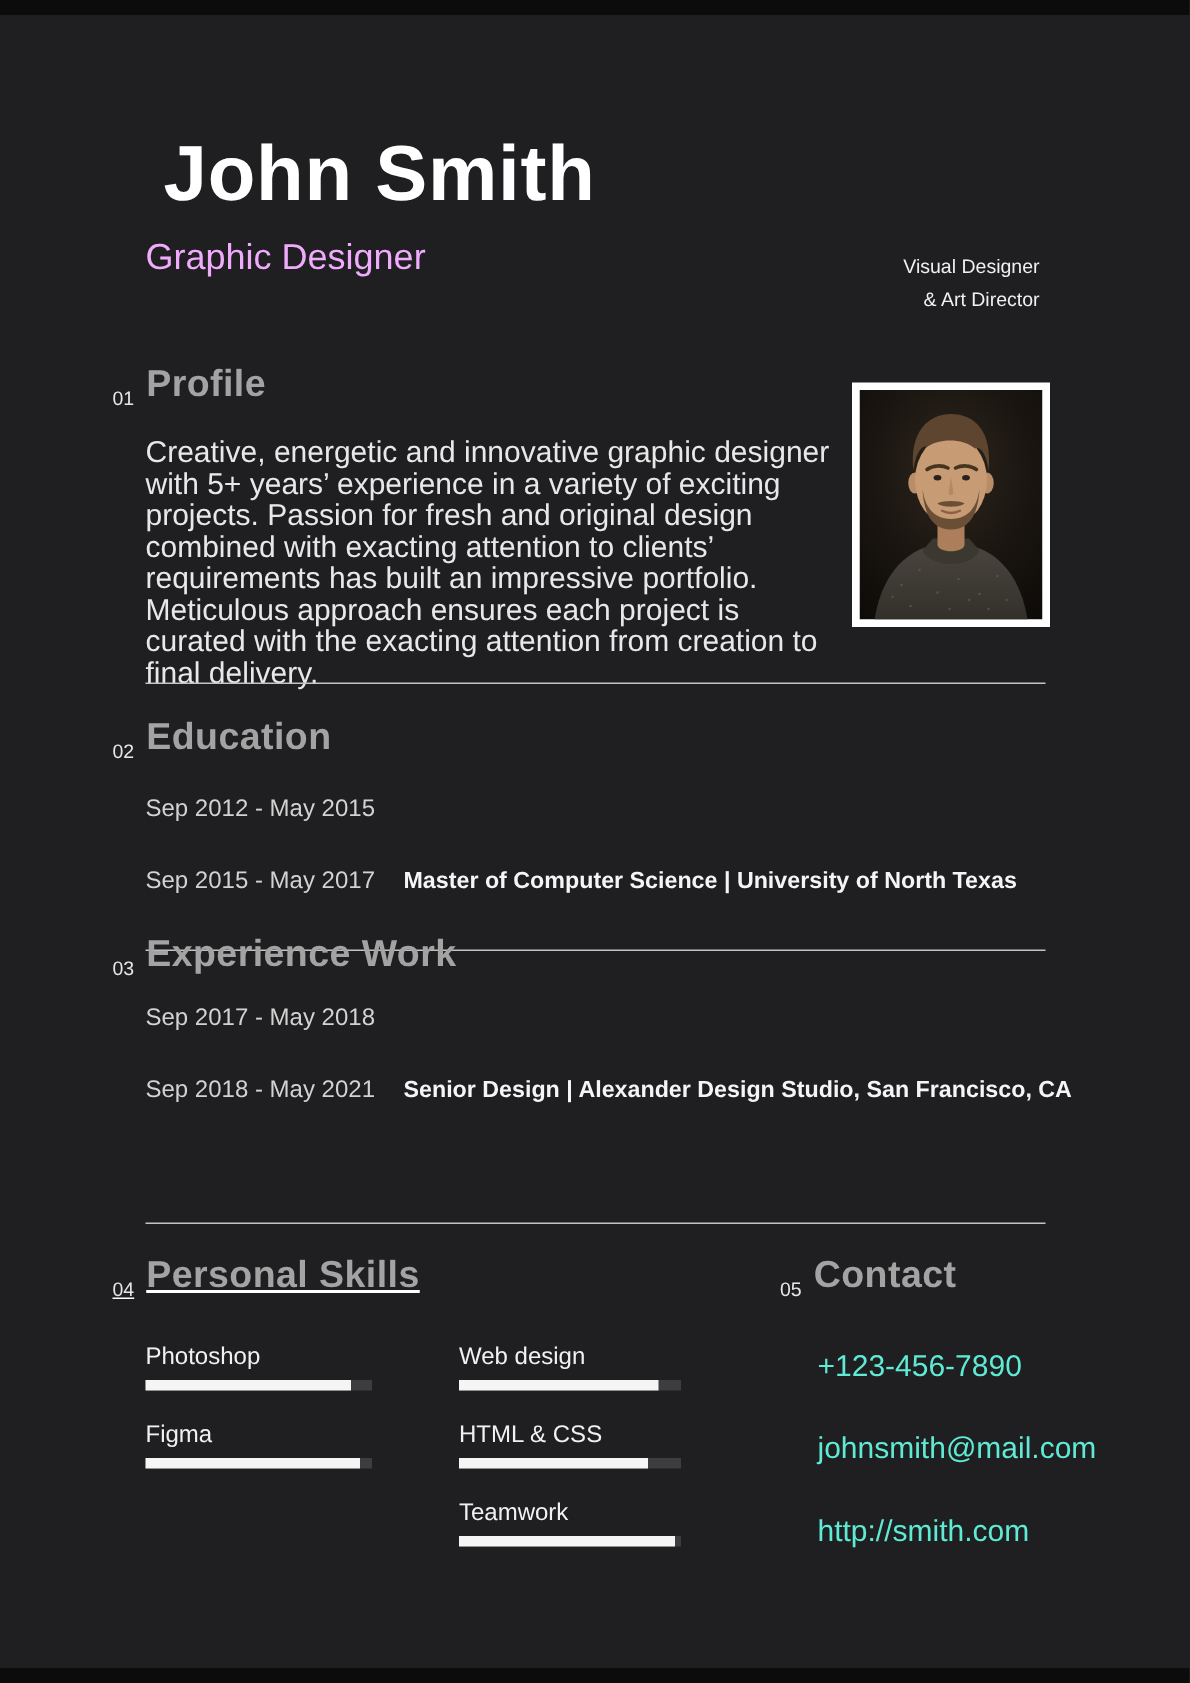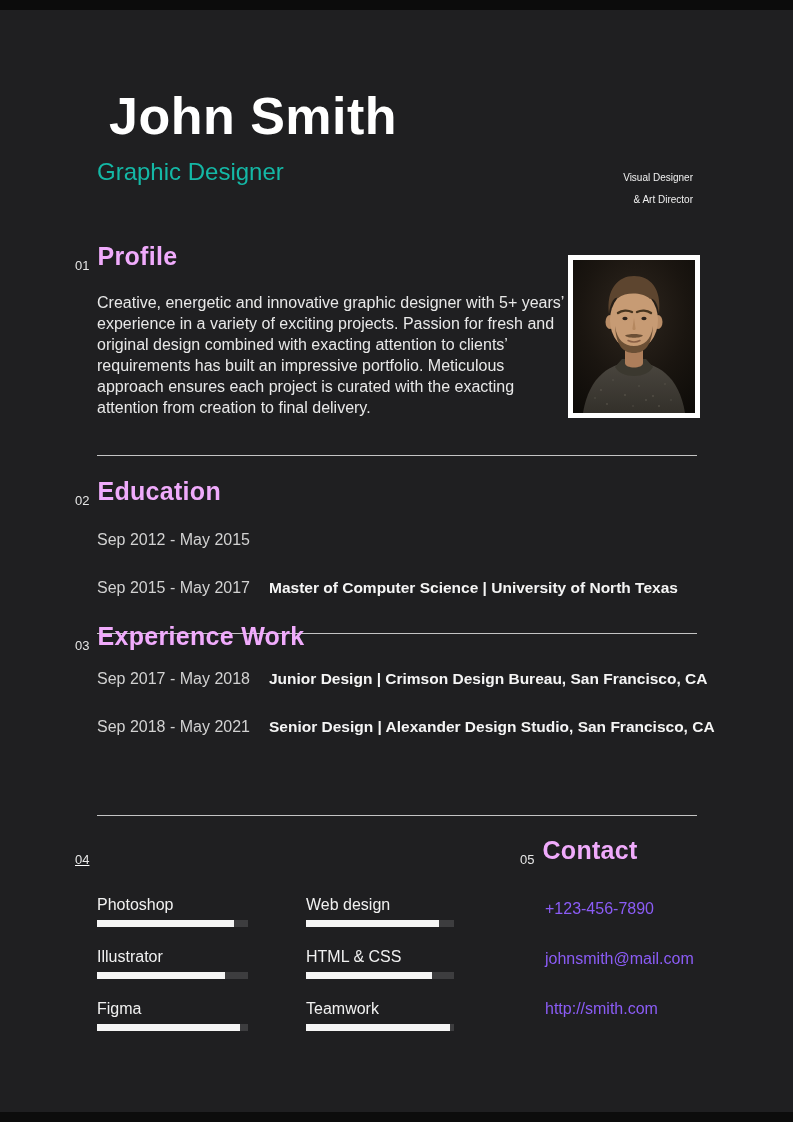--- a/index.html
+++ b/index.html
@@ -22,48 +22,48 @@
   .edge-strip.bottom { bottom: 0; }
 
   
   .header { position: absolute; left: 97px; top: 74px; }
   .name {
     margin: 12px; font-size: 52px; line-height: 60px;
     font-weight: 700; letter-spacing: 0.5px; color: #ffffff;
   }
   .job-title {
     margin-top: 9px; font-size: 24px; line-height: 28px;
-    font-weight: 400; color: #14b8a6;
+    font-weight: 400; color: #f0abfc;
   }
   .tagline {
     position: absolute; right: 100px; top: 167px;
-    text-align: right; font-size: 10px; line-height: 22px; color: #f0f0f0;
+    text-align: right; font-size: 13px; line-height: 22px; color: #f0f0f0;
   }
 
   
   .sec-head { display: flex; align-items: flex-start; }
   .sec-num {
     font-size: 13px; line-height: 15px; color: #e6e6e6;
     margin-top: 16px; margin-right: 8px; font-weight: 400;
   }
   .sec-title {
     margin: 0; font-size: 25px; line-height: 29px;
-    font-weight: 700; letter-spacing: 0.3px; color: #f0abfc;
+    font-weight: 700; letter-spacing: 0.3px; color: #a3a3a3;
   }
 
   section { position: absolute; left: 75px; }
   .profile-section    { top: 242px; }
   .education-section  { top: 477px; }
   .experience-section { top: 622px; }
   .skills-section     { top: 836px; width: 400px; height: 200px; text-decoration: underline; }
   .contact-section    { left: 520px; top: 836px; }
 
   .profile-body {
     margin: 19px 0 0 22px; width: 468px;
-    font-size: 16px; line-height: 21px; color: #e8e8e8;
+    font-size: 20px; line-height: 21px; color: #e8e8e8;
   }
 
   
   .photo-frame {
     position: absolute; left: 568px; top: 255px;
     width: 132px; height: 163px;
     background: #ffffff; padding: 5px;
   }
   .photo-frame svg { display: block; }
 
@@ -94,21 +94,21 @@
   .skills-col { position: absolute; top: 60px; }
   .skills-col.col1 { left: 22px;  width: 151px; }
   .skills-col.col2 { left: 231px; width: 148px; }
   .skill { margin-bottom: 21px; }
   .skill-label { font-size: 16px; color: #f1f1f1; margin-bottom: 6px; }
   .bar-track { width: 100%; height: 7px; background: #3d3d3f; }
   .bar-fill  { height: 100%; background: #f5f5f5; width: 0%; }
 
   
   .contact-items { margin: 33px 0 0 25px; }
-  .contact-item { font-size: 16px; color: #8b5cf6; margin-bottom: 32px; }
+  .contact-item { font-size: 20px; color: #5eead4; margin-bottom: 32px; }
 </style>
 </head>
 <body>
 
 <div class="page">
 
   <div class="edge-strip top"></div>
 
   <header class="header">
     <h1 class="name">John Smith</h1>
@@ -195,47 +195,41 @@
   <div class="sep sep2"></div>
 
   <section class="experience-section">
     <div class="sec-head">
       <span class="sec-num">03</span>
       <h2 class="sec-title">Experience Work</h2>
     </div>
     <div class="rows">
       <div class="row">
         <span class="row-dates">Sep 2017 - May 2018</span>
-        <span class="row-detail">Junior Design | Crimson Design Bureau, San Francisco, CA</span>
       </div>
       <div class="row">
         <span class="row-dates">Sep 2018 - May 2021</span>
         <span class="row-detail">Senior Design | Alexander Design Studio, San Francisco, CA</span>
       </div>
     </div>
   </section>
 
   <div class="sep sep3"></div>
 
   <section class="skills-section">
     <div class="sec-head">
       <span class="sec-num">04</span>
+      <h2 class="sec-title">Personal Skills</h2>
     </div>
 
     <div class="skills-col col1">
       <div class="skill">
         <div class="skill-label">Photoshop</div>
         <div class="bar-track">
           <div class="bar-fill" style="width: 91%;"></div>
-        </div>
-      </div>
-      <div class="skill">
-        <div class="skill-label">Illustrator</div>
-        <div class="bar-track">
-          <div class="bar-fill" style="width: 85%;"></div>
         </div>
       </div>
       <div class="skill">
         <div class="skill-label">Figma</div>
         <div class="bar-track">
           <div class="bar-fill" style="width: 95%;"></div>
         </div>
       </div>
     </div>
 

